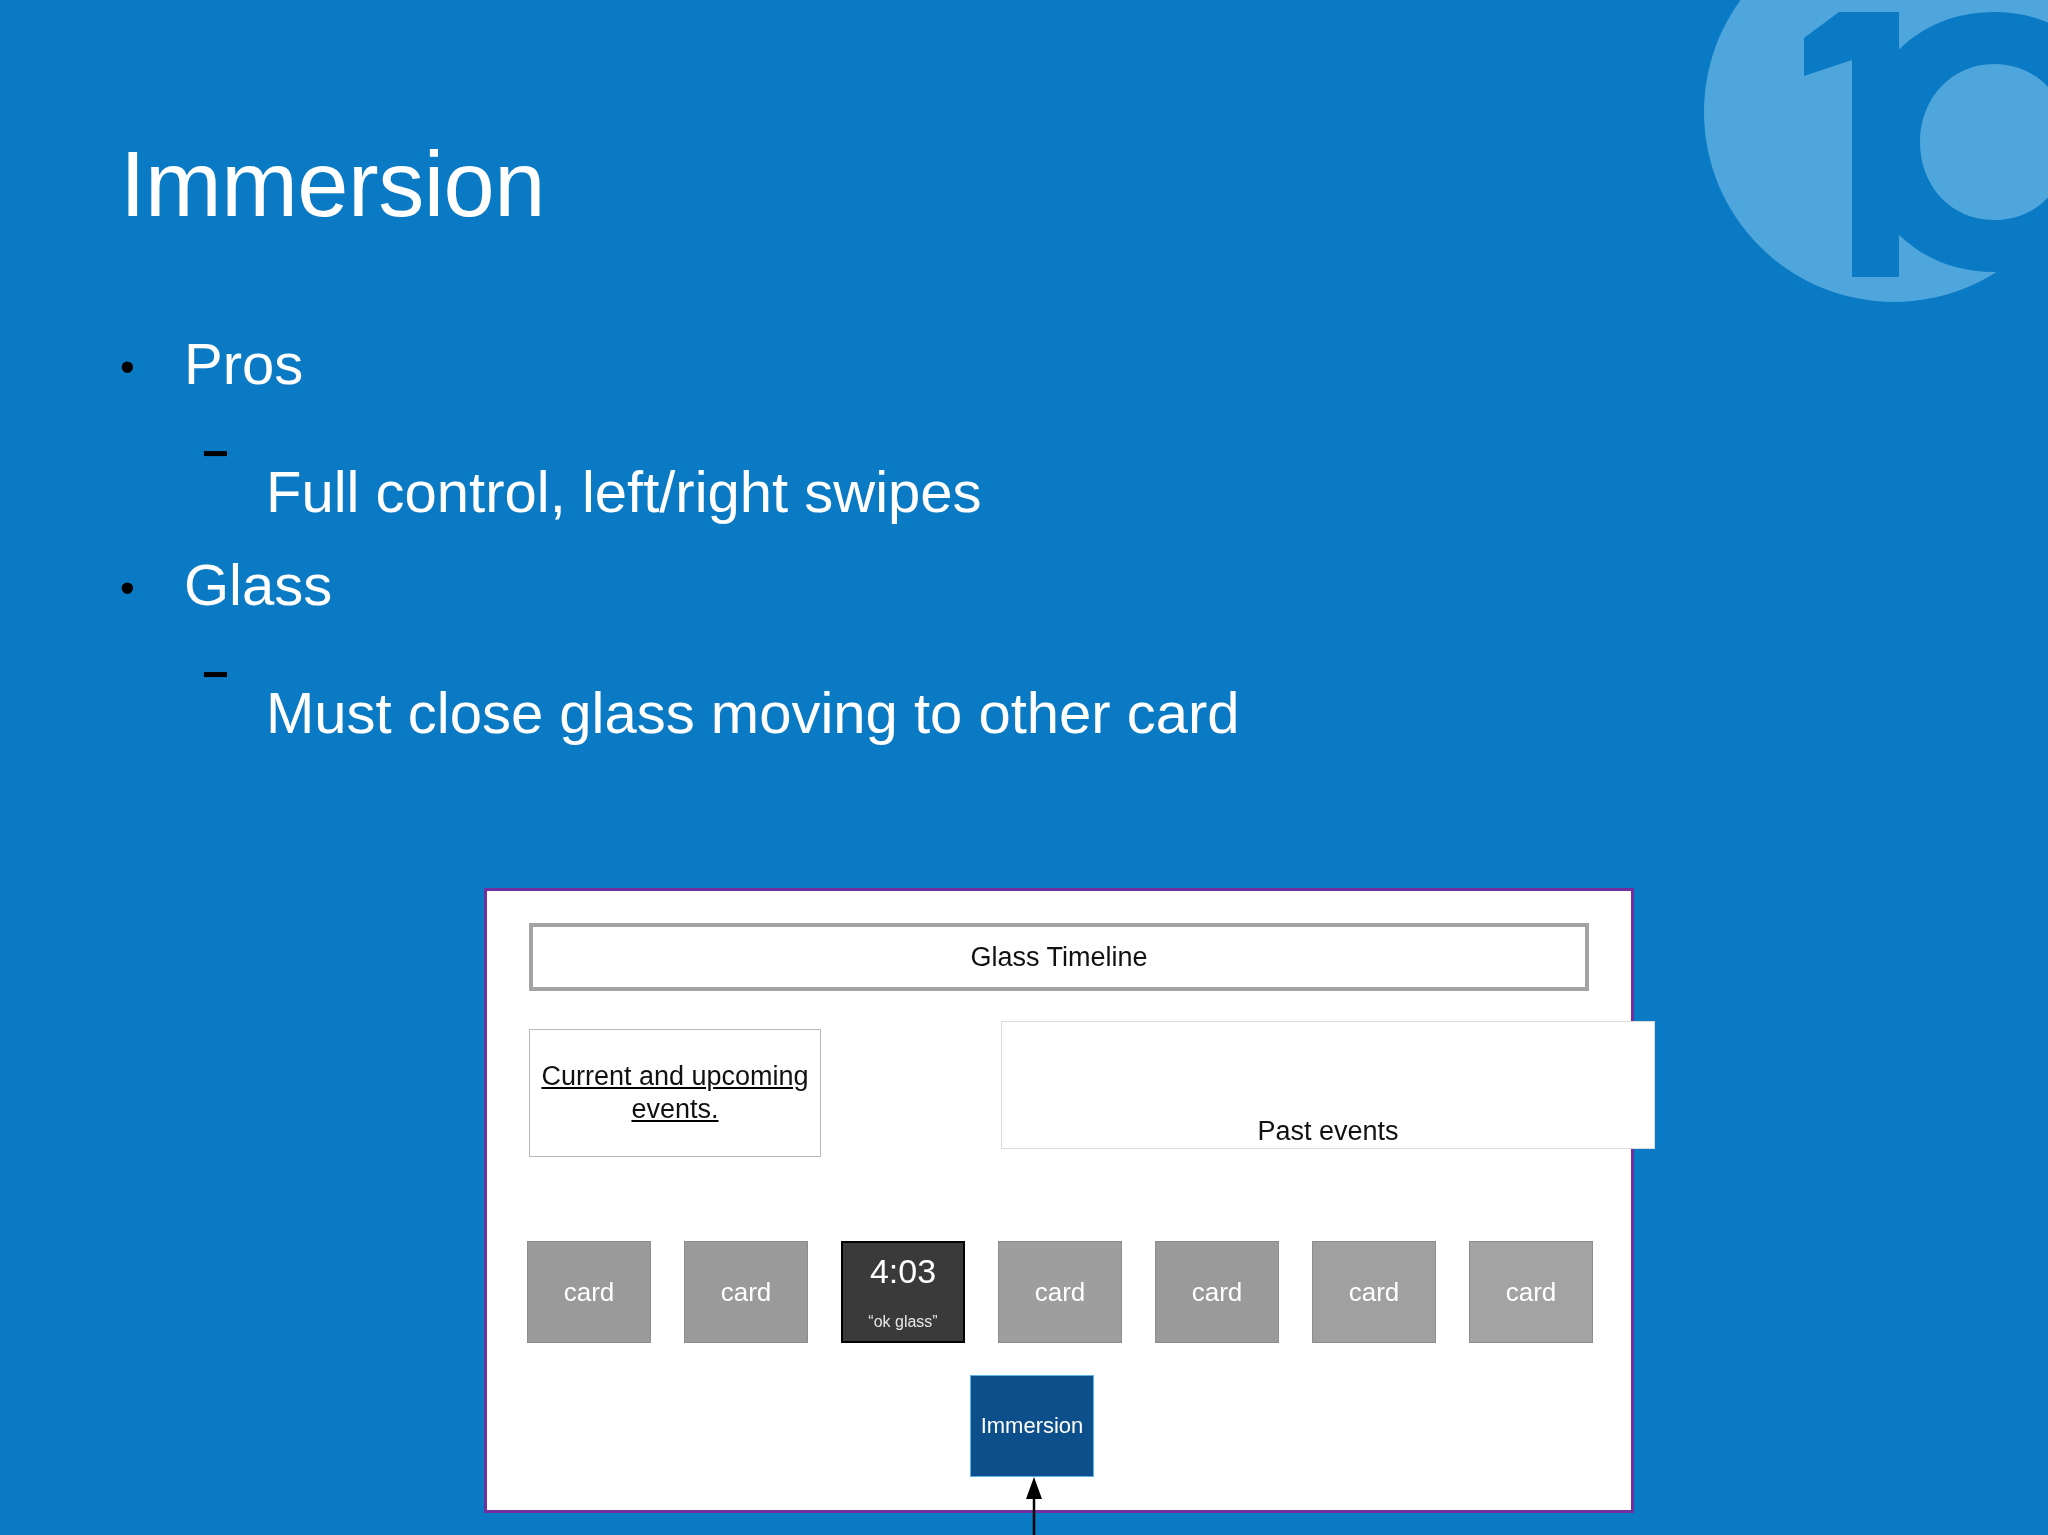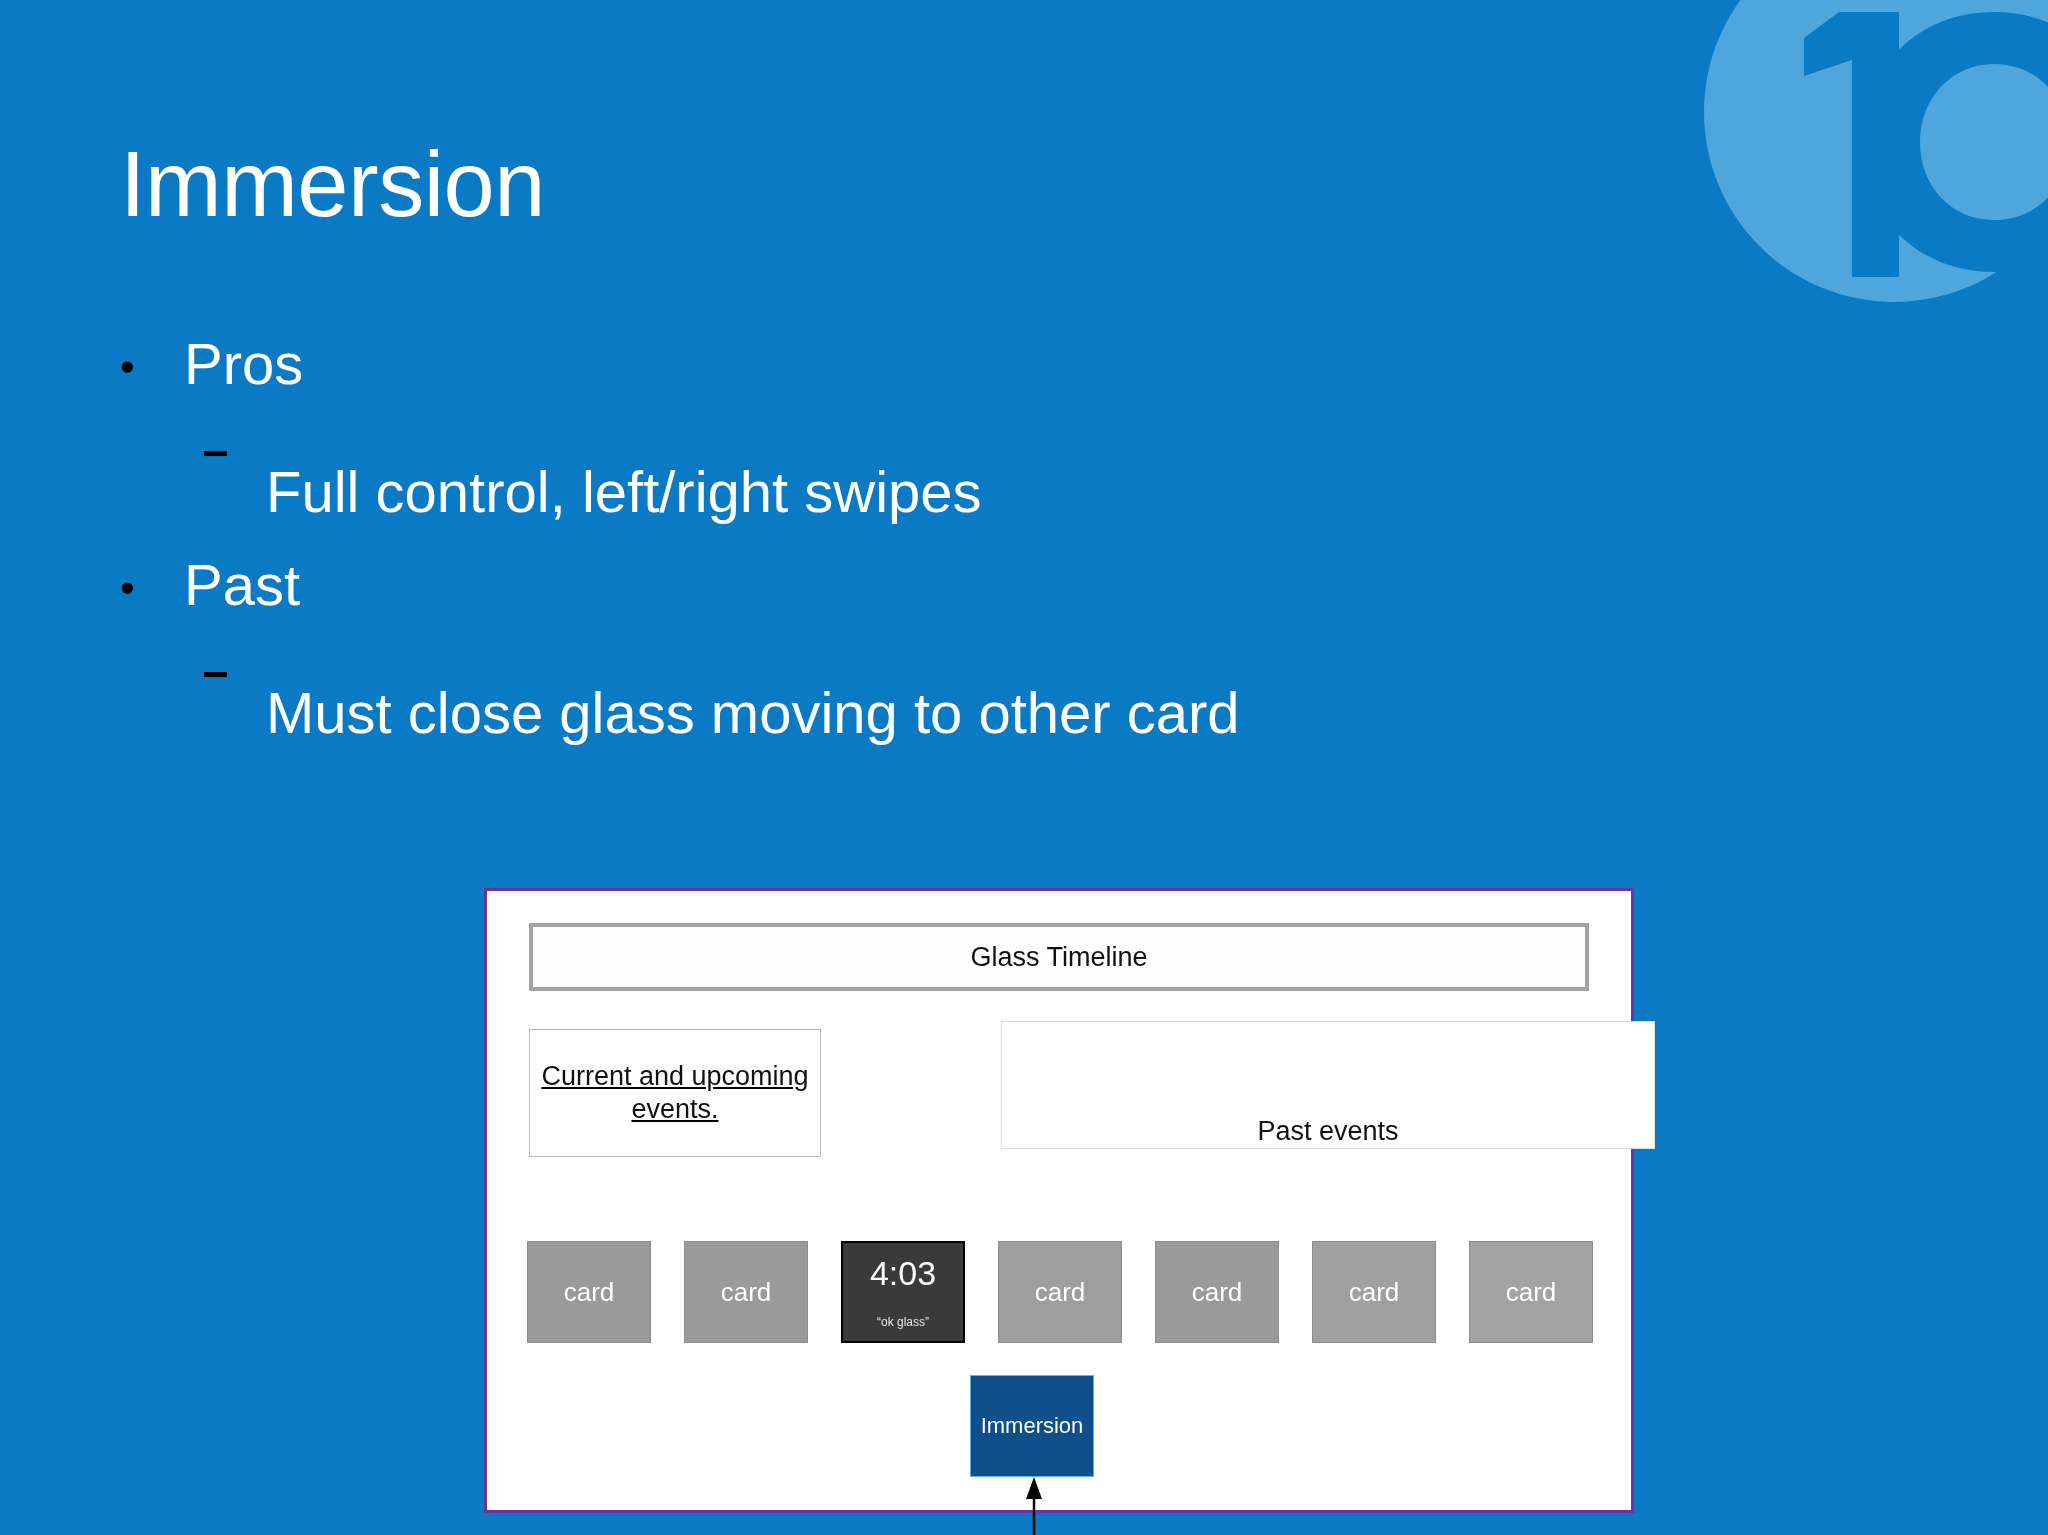--- a/index.html
+++ b/index.html
@@ -184,21 +184,21 @@
   }
 
   .card-time {
     font-size: 34px;
     line-height: 1.1;
     color: #ffffff;
     letter-spacing: 0px;
   }
 
   .card-sub {
-    font-size: 12px;
+    font-size: 16px;
     margin-top: 22px;
     color: #e8e8e8;
     letter-spacing: 0px;
   }
 
   
   #immersion-box {
     position: absolute;
     left: 483px;
     top: 484px;
@@ -247,21 +247,21 @@
     <span class="bullet-text">Pros</span>
   </div>
 
   <div class="bullet-row level-2">
     <span class="bullet-marker">−</span>
     <span class="bullet-text">Full control, left/right swipes</span>
   </div>
 
   <div class="bullet-row level-1">
     <span class="bullet-marker">•</span>
-    <span class="bullet-text">Past</span>
+    <span class="bullet-text">Glass</span>
   </div>
 
   <div class="bullet-row level-2">
     <span class="bullet-marker">−</span>
     <span class="bullet-text">Must close glass moving to other card</span>
   </div>
 
 </div>
 
 <div id="diagram-panel" style="border-color: rgb(112, 48, 160); background: rgb(255, 255, 255);">

